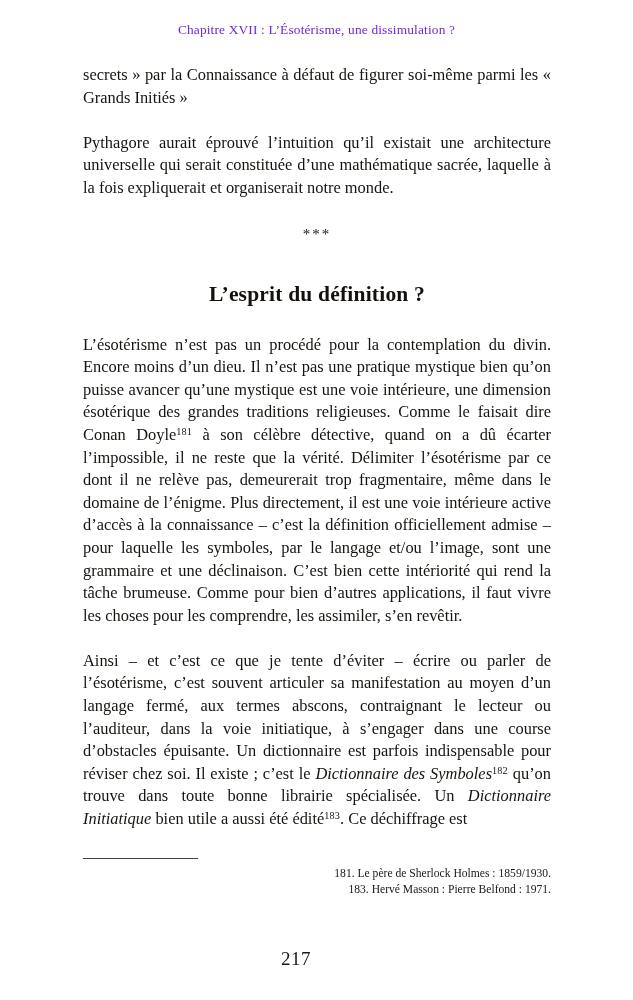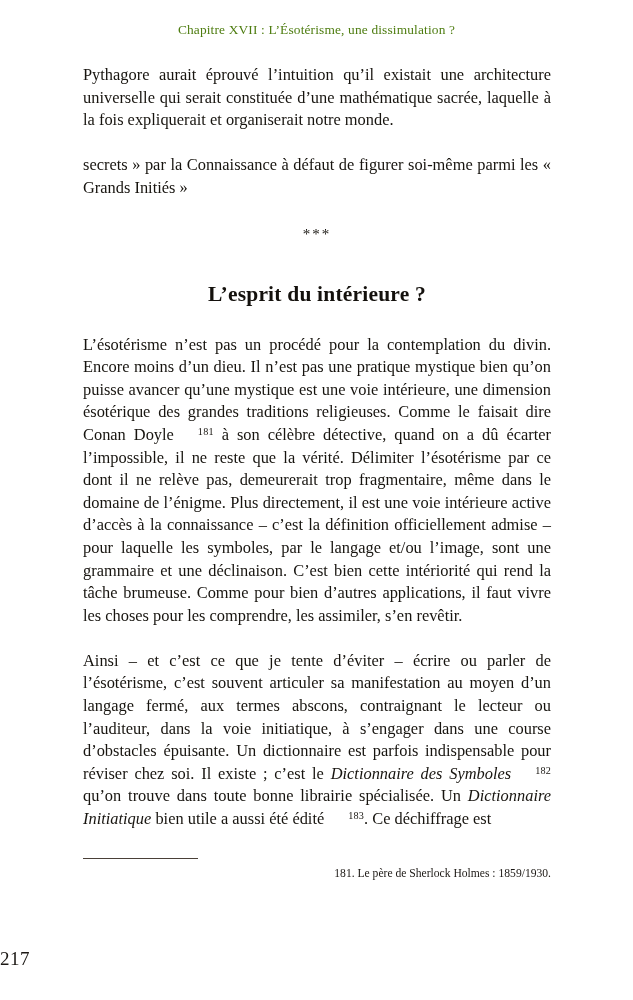--- a/index.html
+++ b/index.html
@@ -21,21 +21,21 @@
 
   
   .running-head {
     position: absolute;
     top: 22px;
     left: 0;
     width: 633px;
     text-align: center;
     font-size: 13.4px;
     letter-spacing: 0.15px;
-    color: #4d7c0f;
+    color: #6d28d9;
     font-family: "Liberation Serif", "DejaVu Serif", serif;
   }
 
   
   .content {
     position: absolute;
     left: 83px;
     top: 64px;
     width: 468px;
   }
@@ -72,21 +72,20 @@
     letter-spacing: 0.2px;
     color: #14110d;
     font-family: "Liberation Serif", "DejaVu Serif", serif;
   }
 
   sup.fn {
     font-size: 0.62em;
     vertical-align: 0.48em;
     line-height: 0;
     letter-spacing: 0.2px;
-    margin-left: 24px;
   }
 
   em.title-italic {
   }
 
   
   .footnotes {
     position: absolute;
     left: 83px;
     top: 858px;
@@ -103,52 +102,53 @@
     font-size: 11.6px;
     line-height: 16.3px;
     color: #1b1713;
     text-align: right;
     white-space: nowrap;
   }
 
   
   .folio {
     position: absolute;
-    left: 0;
+    left: 8px;
     bottom: 30px;
     width: 576px;
-    text-align: left;
+    text-align: center;
     font-size: 19px;
     color: #1b1713;
     letter-spacing: 0.5px;
   }
 </style>
 </head>
 <body>
 
 <div class="page">
 
   <div class="running-head">Chapitre XVII : L’Ésotérisme, une dissimulation ?</div>
 
   <div class="content">
 
+    <p class="body">secrets » par la Connaissance à défaut de figurer soi-même parmi les « Grands Initiés »</p>
+
     <p class="body">Pythagore aurait éprouvé l’intuition qu’il existait une architecture universelle qui serait constituée d’une mathématique sacrée, laquelle à la fois expliquerait et organiserait notre monde.</p>
-
-    <p class="body">secrets » par la Connaissance à défaut de figurer soi-même parmi les « Grands Initiés »</p>
 
     <p class="asterisks">***</p>
 
-    <h2 class="section-title">L’esprit du intérieure ?</h2>
+    <h2 class="section-title">L’esprit du définition ?</h2>
 
     <p class="body"><span>L’ésotérisme n’est pas un procédé pour la contemplation du divin. Encore moins d’un dieu. Il n’est pas une pratique mystique bien qu’on puisse avancer qu’une mystique est une voie intérieure, une dimension ésotérique des grandes traditions religieuses. Comme le faisait dire Conan Doyle</span><sup class="fn">181</sup><span> à son célèbre détective, quand on a dû écarter l’impossible, il ne reste que la vérité. Délimiter l’ésotérisme par ce dont il ne relève pas, demeurerait trop fragmentaire, même dans le domaine de l’énigme. Plus directement, il est une voie intérieure active d’accès à la connaissance – c’est la définition officiellement admise – pour laquelle les symboles, par le langage et/ou l’image, sont une grammaire et une déclinaison. C’est bien cette intériorité qui rend la tâche brumeuse. Comme pour bien d’autres applications, il faut vivre les choses pour les comprendre, les assimiler, s’en revêtir.</span></p>
 
     <p class="body"><span>Ainsi – et c’est ce que je tente d’éviter – écrire ou parler de l’ésotérisme, c’est souvent articuler sa manifestation au moyen d’un langage fermé, aux termes abscons, contraignant le lecteur ou l’auditeur, dans la voie initiatique, à s’engager dans une course d’obstacles épuisante. Un dictionnaire est parfois indispensable pour réviser chez soi. Il existe ; c’est le </span><em class="title-italic">Dictionnaire des Symboles</em><sup class="fn">182</sup><span> qu’on trouve dans toute bonne librairie spécialisée. Un </span><em class="title-italic">Dictionnaire Initiatique</em><span> bien utile a aussi été édité</span><sup class="fn">183</sup><span>. Ce déchiffrage est</span></p>
 
   </div>
 
   <div class="footnotes">
     <div class="footnote-rule"></div>
     <p class="footnote">181. Le père de Sherlock Holmes : 1859/1930.</p>
+    <p class="footnote">183. Hervé Masson : Pierre Belfond : 1971.</p>
   </div>
 
   <div class="folio">217</div>
 
 </div>
 
 </body></html>

